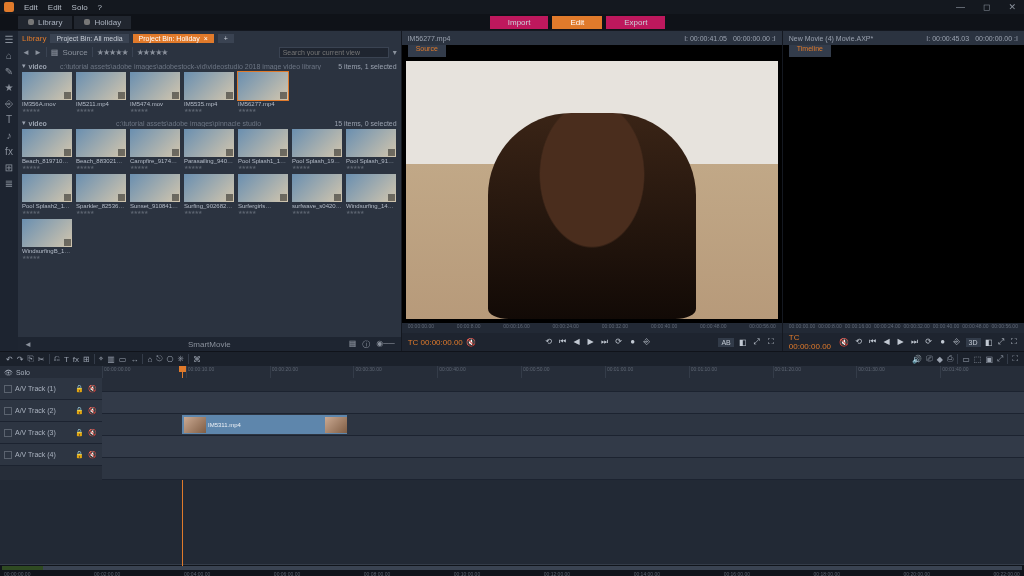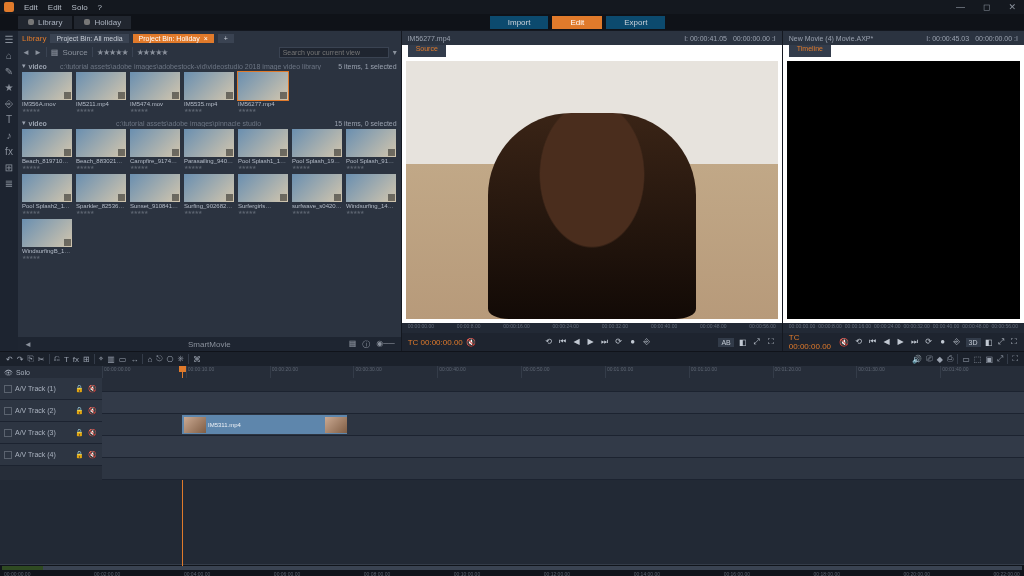--- a/index.html
+++ b/index.html
@@ -10,21 +10,21 @@
   .menubar .logo { width:10px; height:10px; background:#e07a2b; border-radius:2px; }
   .menubar .mi { color:#b7bec8; font-size:8px; cursor:default; }
   .menubar .spacer { flex:1; }
   .menubar .winbtn { color:#8a919c; font-size:9px; padding:0 4px; }
   
   .moderow { height:16px; background:#0f1218; display:flex; align-items:center; padding-left:18px; }
   .moderow-left { display:flex; gap:2px; align-items:center; font-size:8px;}
   .modetab { padding:2px 10px; background:#21262f; color:#aab2bf; display:flex; align-items:center; gap:4px;}
   .modetab .dot{width:6px;height:6px;background:#777;border-radius:2px;}
   .moderow-center { flex:1; display:flex; justify-content:center; gap:4px; }
-  .bigbtn { padding:2px 18px; background:#0c4a6e; color:#cbd2da; font-size:8px; }
+  .bigbtn { padding:2px 18px; background:#be185d; color:#cbd2da; font-size:8px; }
   .bigbtn.active { background:#e07a2b; color:#fff; }
   
   .upper { height:322px; display:flex; background:#28303d; border-top:1px solid #141820; border-bottom:1px solid #10131a;}
   
   .libwrap { width:410px; display:flex; }
   .iconstrip { width:18px; background:#1d2430; display:flex; flex-direction:column; align-items:center; padding-top:4px; gap:6px; }
   .iconstrip span{ width:10px;height:10px; color:#8a919c; font-size:10px; line-height:10px; text-align:center;}
   .libpanel { flex:1; display:flex; flex-direction:column; background:#2b3340; }
   .libtabs { height:14px; display:flex; align-items:center; gap:4px; padding:0 4px; }
   .libmain { color:#e07a2b; font-size:8px; }
@@ -45,21 +45,21 @@
   .thumb{width:50px;}
   .thumb .img{width:50px;height:28px;background:linear-gradient(135deg,#6a8fb0,#d2c6ae);position:relative;}
   .thumb .img::after{content:"";position:absolute;right:1px;bottom:1px;width:7px;height:7px;background:rgba(0,0,0,.45);}
   .thumb.sel .img{outline:1px solid #e07a2b;outline-offset:0;}
   .thumb .lbl{font-size:6px;color:#b4bcc8;margin-top:1px;white-space:nowrap;overflow:hidden;text-overflow:ellipsis;}
   .thumb .rating{font-size:5px;color:#5a626e;letter-spacing:-1px;}
   .libfoot{height:14px;background:#1e2531;display:flex;align-items:center;justify-content:center;font-size:8px;color:#8a919c;position:relative;}
   .libfoot .larr{position:absolute;left:6px;}
   .libfoot .ricons{position:absolute;right:6px;display:flex;gap:6px;}
   
-  .preview { display:flex; flex-direction:column; background:#ffffff; border-left:1px solid #141820;justify-content:space-between;}
+  .preview { display:flex; flex-direction:column; background:#000000; border-left:1px solid #141820;justify-content:space-between;}
   .preview.p1{width:390px;}
   .preview.p2{flex:1;}
   .pvtitle{height:14px;display:flex;align-items:center;justify-content:space-between;padding:0 6px;font-size:7px;color:#9aa2af;background:#2b3340;}
   .pvtc{display:flex;gap:6px;}
   .pvtabs{height:12px;display:flex;padding-left:6px;}
   .pvtab{padding:0 8px;font-size:7px;color:#e07a2b;background:#333c4b;}
   .pvview{flex:1;margin:4px;background:#000;display:flex;align-items:center;justify-content:center;overflow:hidden;}
   .pvimg{width:100%;height:100%;background:linear-gradient(180deg,#e7e3dd 0%,#e7e3dd 40%,#c1a887 40%,#b79a7a 100%);position:relative;}
   .pvimg .figure{position:absolute;left:22%;top:20%;right:22%;bottom:0;background:radial-gradient(ellipse at 50% 30%,#4a2d1d 0 35%,transparent 36%),linear-gradient(#3a2416,#120a06);border-radius:40% 40% 10% 10%/40% 40% 5% 5%;}
   .pvruler{height:10px;background:#222935;display:flex;justify-content:space-between;padding:0 6px;font-size:5px;color:#616a78;}

